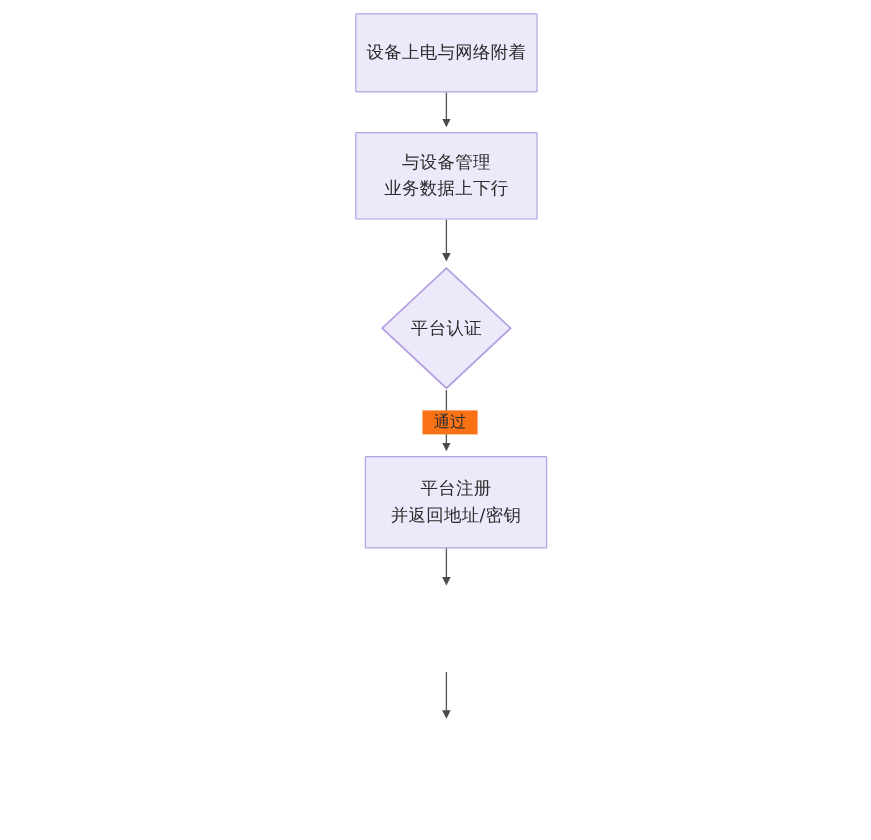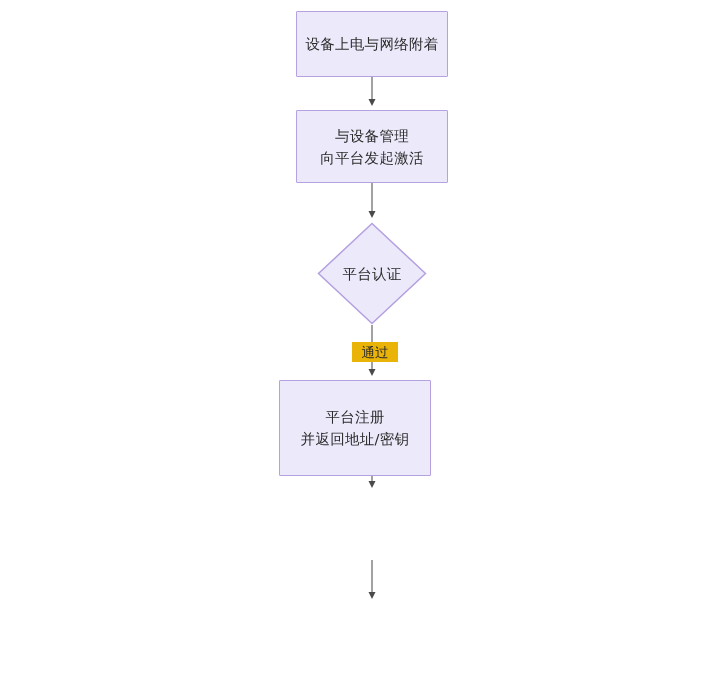--- a/index.html
+++ b/index.html
@@ -73,21 +73,21 @@
     height: 100%;
   }
   .node-decision .node-label {
     position: relative;
     z-index: 2;
   }
 
   
   .edge-label {
     position: absolute;
-    background: #eab308;
+    background: #f97316;
     color: #2B2B2B;
     font-size: 13.5px;
     line-height: 18px;
     padding: 1px 3px;
     white-space: nowrap;
     text-align: center;
   }
 </style>
 </head>
 <body>
@@ -109,32 +109,32 @@
       <line x1="372" y1="560" x2="372" y2="597" marker-end="url(#arrowhead)"></line>
     </g>
   </svg>
 
   <div class="node node-process" style="left:296px; top:11px; width:152px; height:66px;">
     <div class="node-label">设备上电与网络附着</div>
   </div>
 
   <div class="node node-process" style="left:296px; top:110px; width:152px; height:73px;">
     <div class="node-label">与设备管理</div>
-    <div class="node-label">向平台发起激活</div>
+    <div class="node-label">业务数据上下行</div>
   </div>
 
   <div class="node node-decision" style="left:317px; top:222px; width:110px; height:103px;">
     <svg class="diamond-shape" viewBox="0 0 110 103" preserveAspectRatio="none">
       <polygon points="55,1.5 108.5,51.5 55,101.5 1.5,51.5" fill="#ECEAFA" stroke="#B5A0E0" stroke-width="1.5"></polygon>
     </svg>
     <div class="node-label">平台认证</div>
   </div>
 
   <div class="edge-label" style="left:352px; top:342px; width:40px;">通过</div>
 
-  <div class="node node-process" style="left:279px; top:380px; width:152px; height:96px;">
+  <div class="node node-process" style="left:304px; top:380px; width:152px; height:77px;">
     <div class="node-label">平台注册</div>
     <div class="node-label">并返回地址/密钥</div>
   </div>
 
 
 
 </div>
 
 </body></html>

